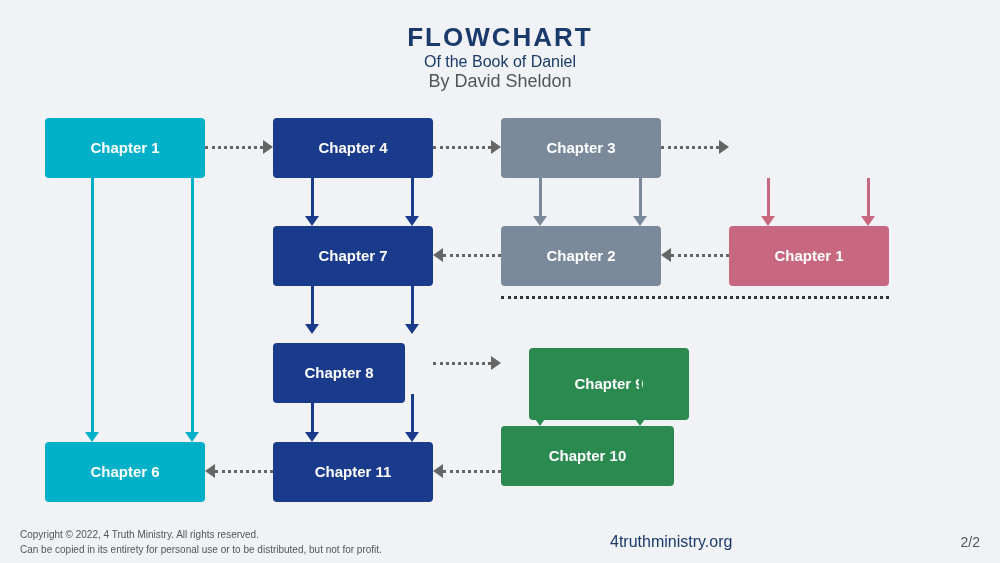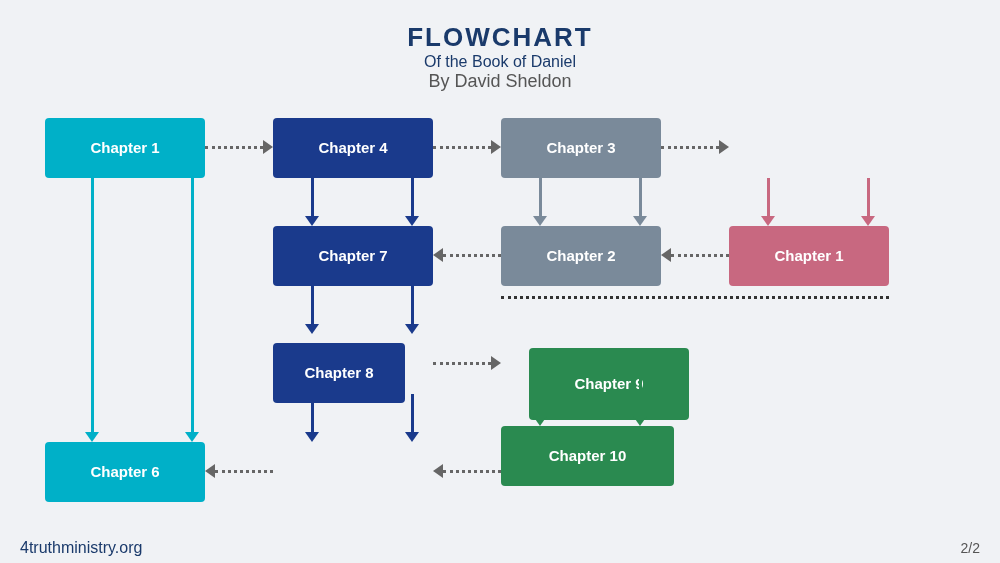--- a/index.html
+++ b/index.html
@@ -265,20 +265,23 @@
     <div class="arrow v-arrow" style="left:518px; top:270px; height:48px;">
       <div class="v-arrow-line" style="border-color:#2a8a50; height:38px;"></div>
       <div class="v-arrow-head v-arrow-head-down" style="border-top:10px solid #2a8a50;"></div>
     </div>
 
     <div class="arrow v-arrow" style="left:618px; top:270px; height:48px;">
       <div class="v-arrow-line" style="border-color:#2a8a50; height:38px;"></div>
       <div class="v-arrow-head v-arrow-head-down" style="border-top:10px solid #2a8a50;"></div>
     </div>
 
+    <div class="chapter-box color-dark-blue" style="left:258px; top:334px; width:160px; height:60px;">
+      <span>Chapter 11</span>
+    </div>
 
     <div class="chapter-box color-green" style="left:486px; top:318px; width:173px; height:60px;">
       <span>Chapter 10</span>
     </div>
 
     <div class="chapter-box color-cyan" style="left:30px; top:334px; width:160px; height:60px;">
       <span>Chapter 6</span>
     </div>
 
     <div class="arrow h-arrow" style="left:190px; top:356px; width:68px;">
@@ -297,17 +300,21 @@
     </div>
 
     <div class="arrow v-arrow" style="left:170px; top:70px; height:264px;">
       <div class="v-arrow-line" style="border-color:#00b0c8; height:254px;"></div>
       <div class="v-arrow-head v-arrow-head-down" style="border-top:10px solid #00b0c8;"></div>
     </div>
 
   </div>
 
   <div class="footer">
+    <div class="footer-left">
+      <div>Copyright © 2022, 4 Truth Ministry. All rights reserved.</div>
+      <div>Can be copied in its entirety for personal use or to be distributed, but not for profit.</div>
+    </div>
     <div class="footer-center">4truthministry.org</div>
     <div class="footer-right">2/2</div>
   </div>
 
 </div>
 
 </body></html>

